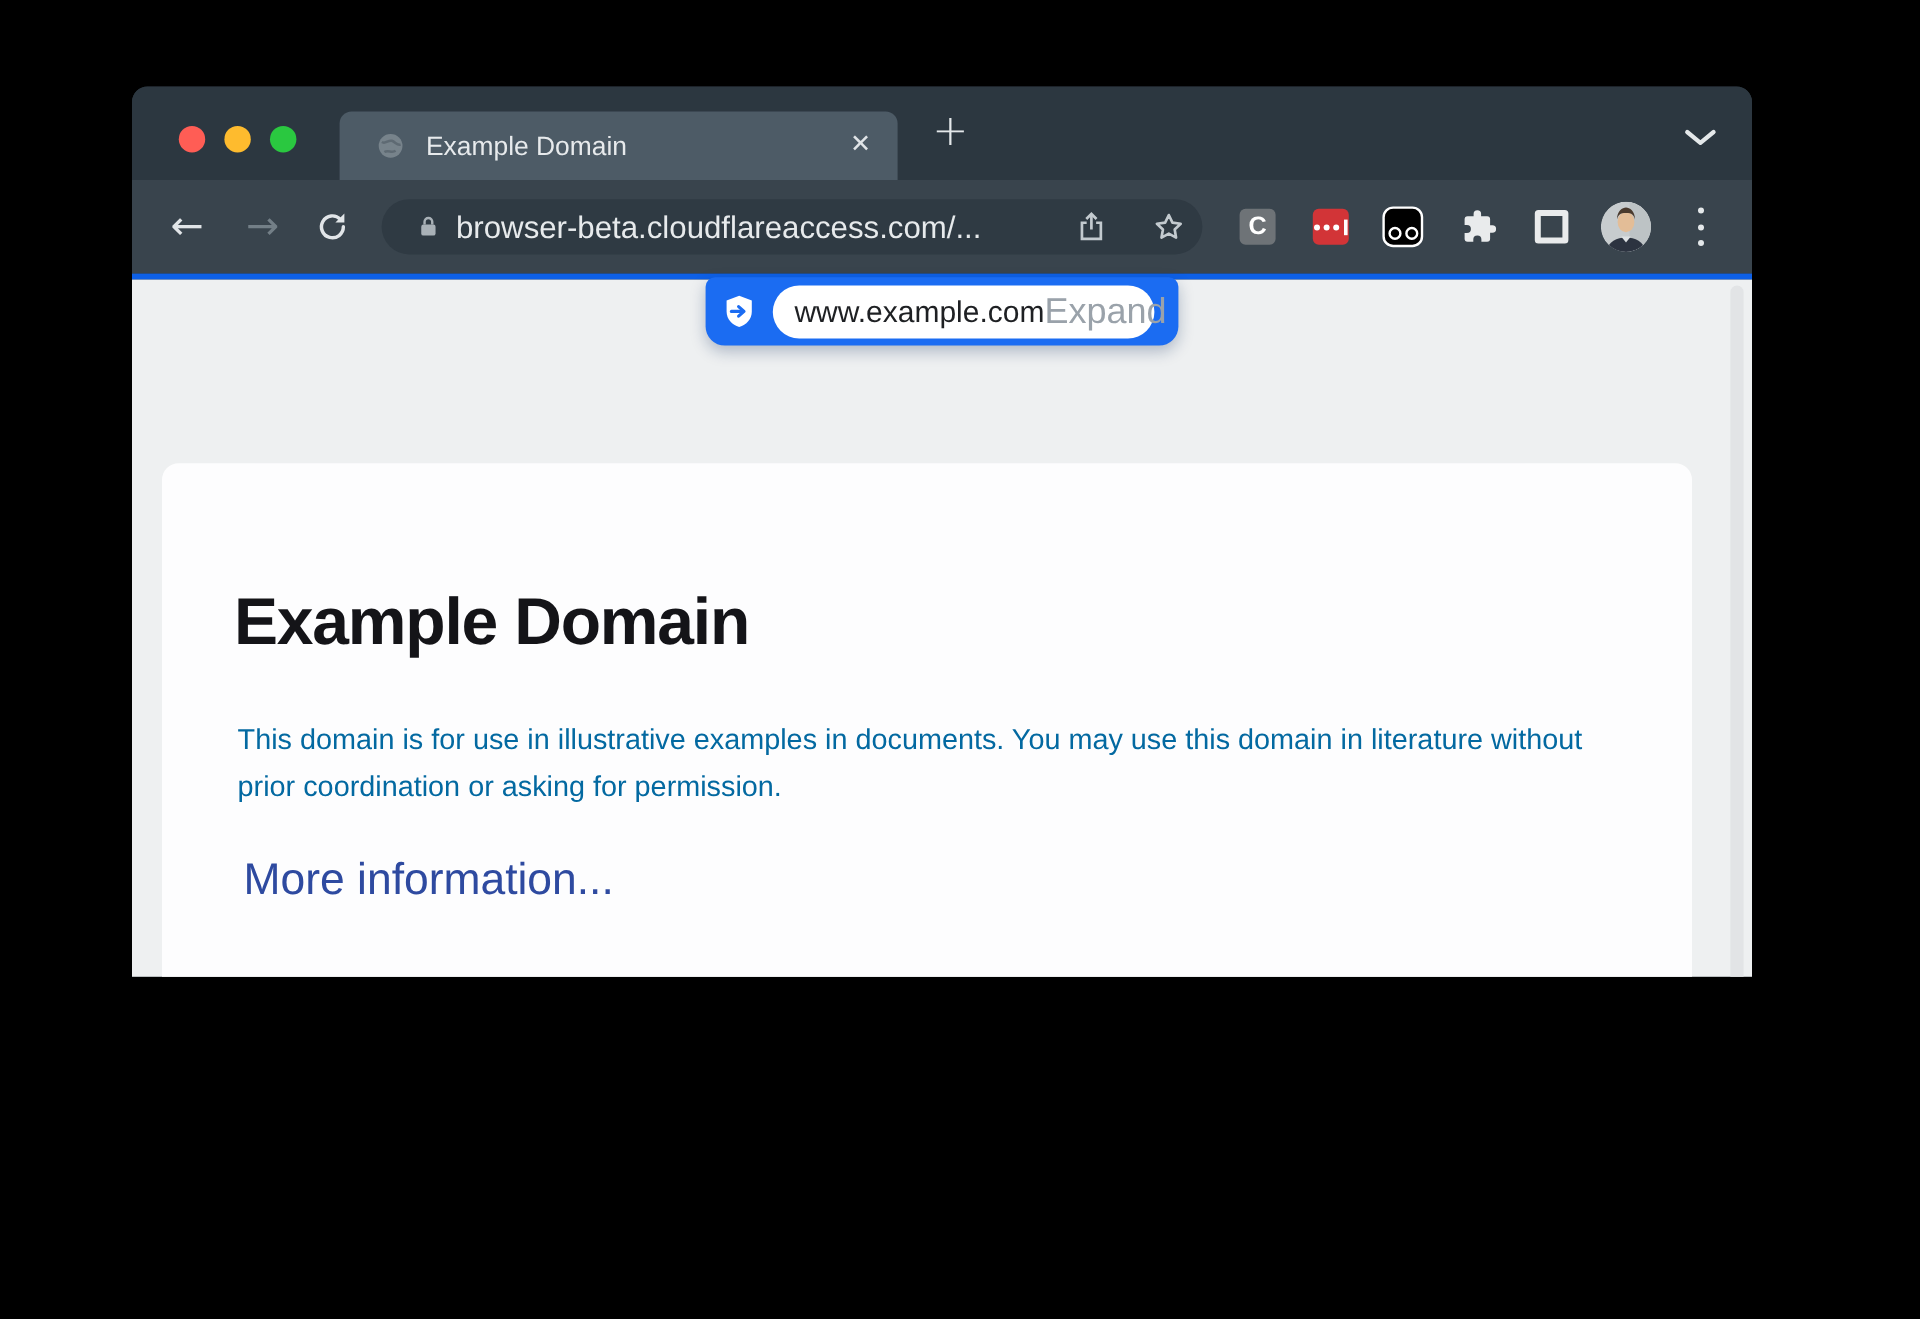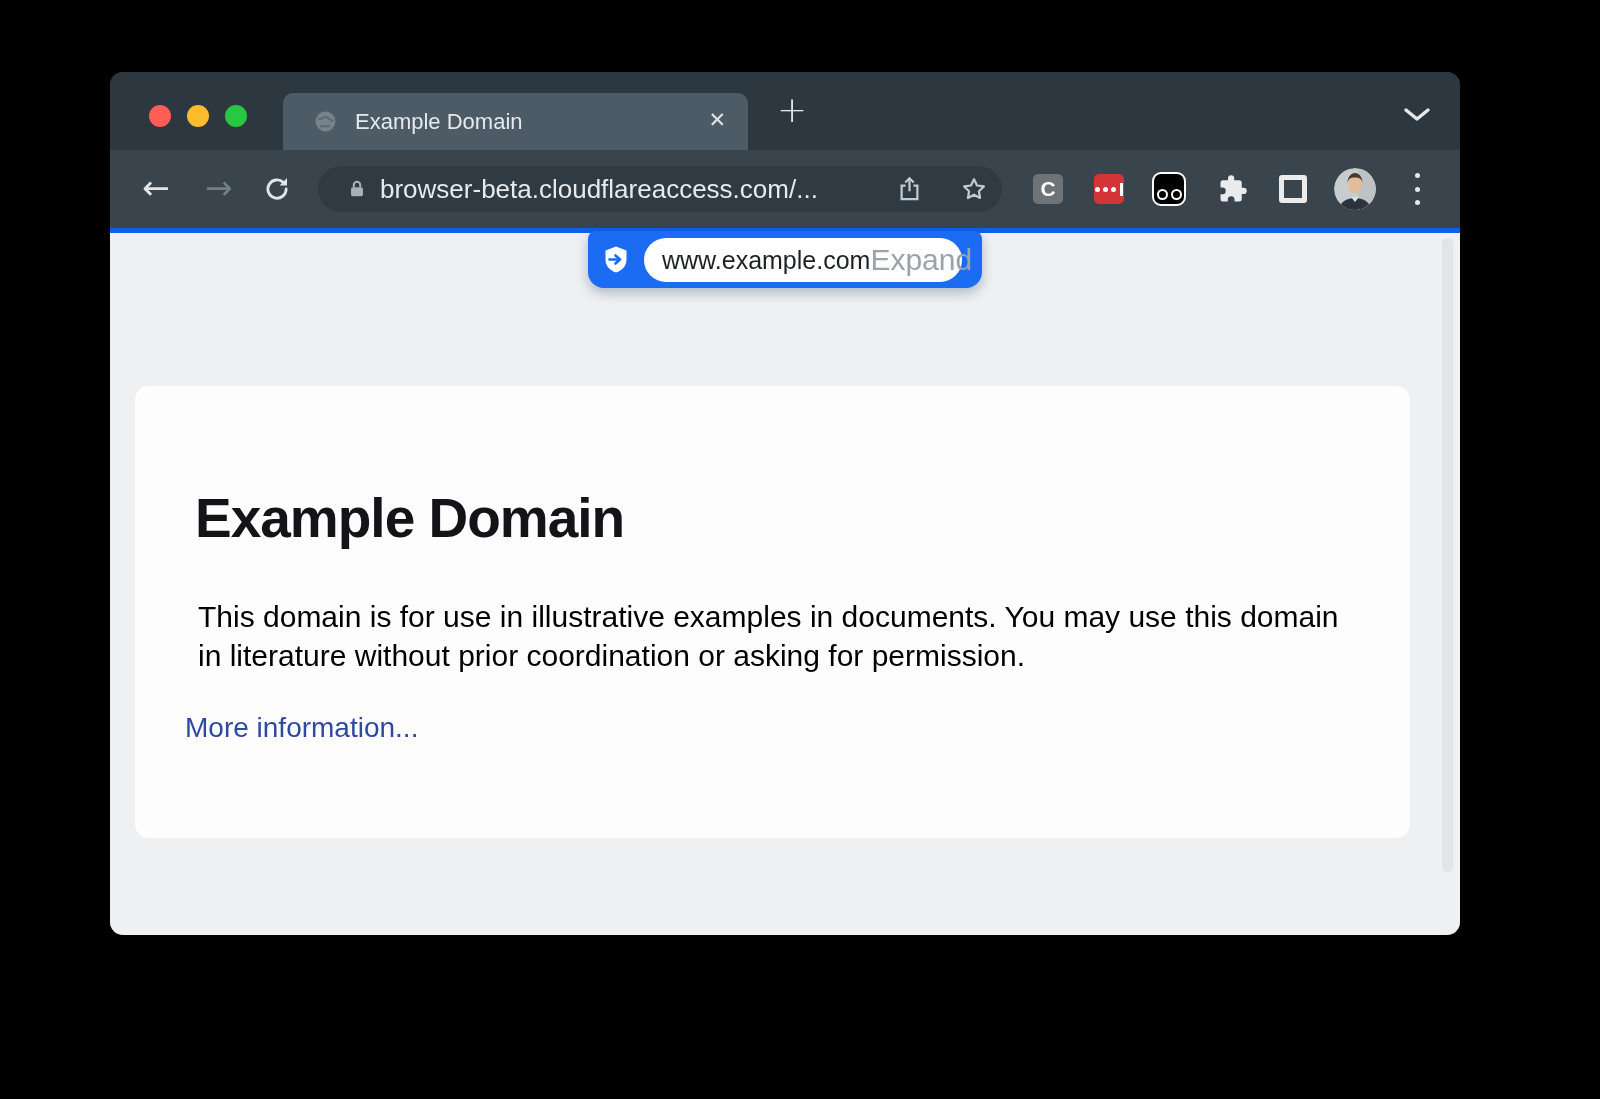--- a/index.html
+++ b/index.html
@@ -1,17 +1,17 @@
 <!DOCTYPE html>
 <html><head>
 <meta charset="utf-8">
 <style>
   * { margin:0; padding:0; box-sizing:border-box; }
   html,body { width:1600px; height:1099px; background:#000; font-family:"Liberation Sans", sans-serif; }
-  .canvas { position:relative; width:1600px; height:1099px; background:#000; overflow:hidden; }
+  .canvas { position:relative; width:1600px; height:814px; background:#000; overflow:hidden; }
 
   
   .window { position:absolute; left:110px; top:72px; width:1350px; height:863px;
             border-radius:13px; overflow:hidden; background:#2c3740; }
 
   
   .tabstrip { position:relative; width:100%; height:78px; background:#2c3740; }
   .traffic { position:absolute; top:33px; width:22px; height:22px; border-radius:50%; }
   .t-red { left:39px; background:#ff5d55; }
   .t-yellow { left:77px; background:#febb2e; }
@@ -73,23 +73,23 @@
   .iso-pill .shield { position:absolute; left:13px; top:13px; width:30px; height:31px; }
   .iso-inner { position:absolute; left:56px; top:7px; width:318px; height:44px; background:#fff;
                border-radius:22px; display:flex; align-items:center; padding:0 18px; }
   .iso-domain { font-size:25px; color:#1e2023; white-space:nowrap; }
   .iso-expand { margin-left:auto; font-size:30px; color:#9aa2aa; white-space:nowrap; }
 
   .card { position:absolute; left:25px; top:153px; width:1275px; height:452px;
           background:#fdfdfe; border-radius:14px; }
   .card h1 { position:absolute; left:60px; top:100px; font-size:55px; font-weight:bold;
              color:#141418; letter-spacing:-1px; }
-  .card .body-text { position:absolute; left:63px; top:212px; width:1160px; font-size:30px;
-                     line-height:38.5px; color:#000000; }
-  .card .more-link { position:absolute; left:50px; top:326px; font-size:28px; color:#2e4aa0;
+  .card .body-text { position:absolute; left:63px; top:212px; width:1160px; font-size:24px;
+                     line-height:38.5px; color:#0369a1; }
+  .card .more-link { position:absolute; left:68px; top:326px; font-size:37px; color:#2e4aa0;
                      text-decoration:none; }
 
   .scroll-thumb { position:absolute; left:1332px; top:5px; width:11px; height:634px;
                   background:#e2e4e6; border-radius:6px; }
 
   svg { display:block; }
 </style>
 </head>
 <body>
 

